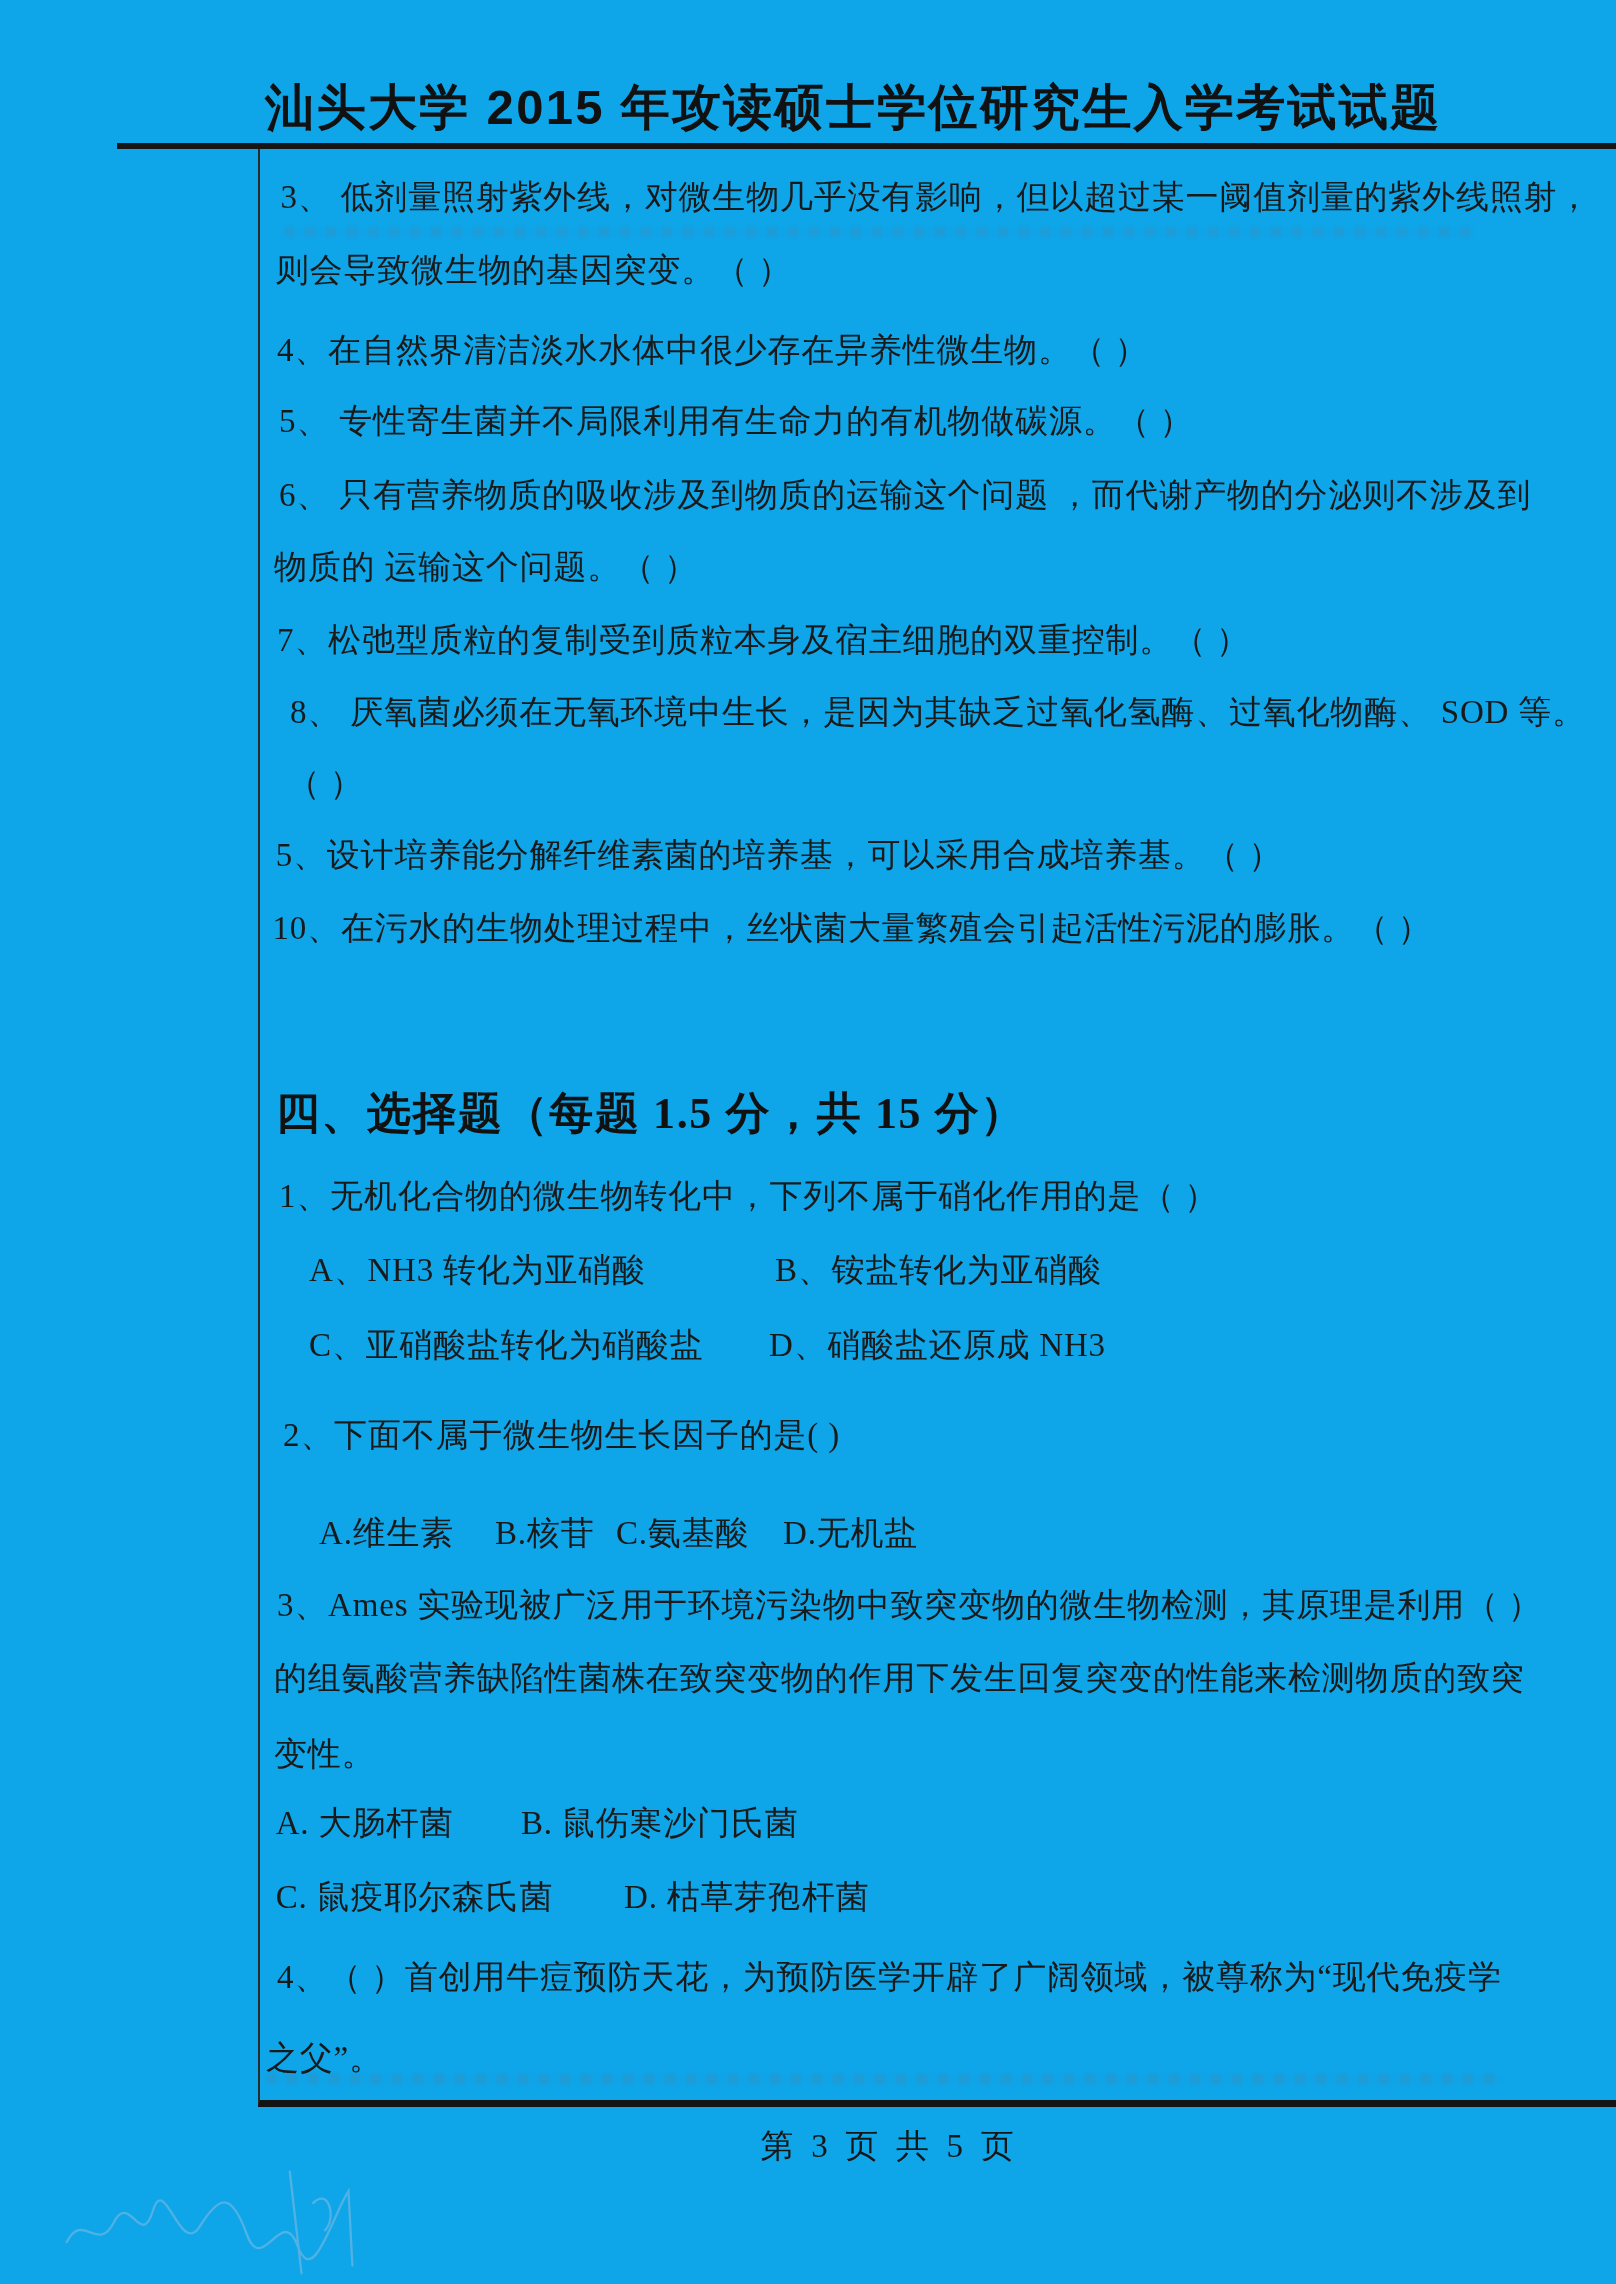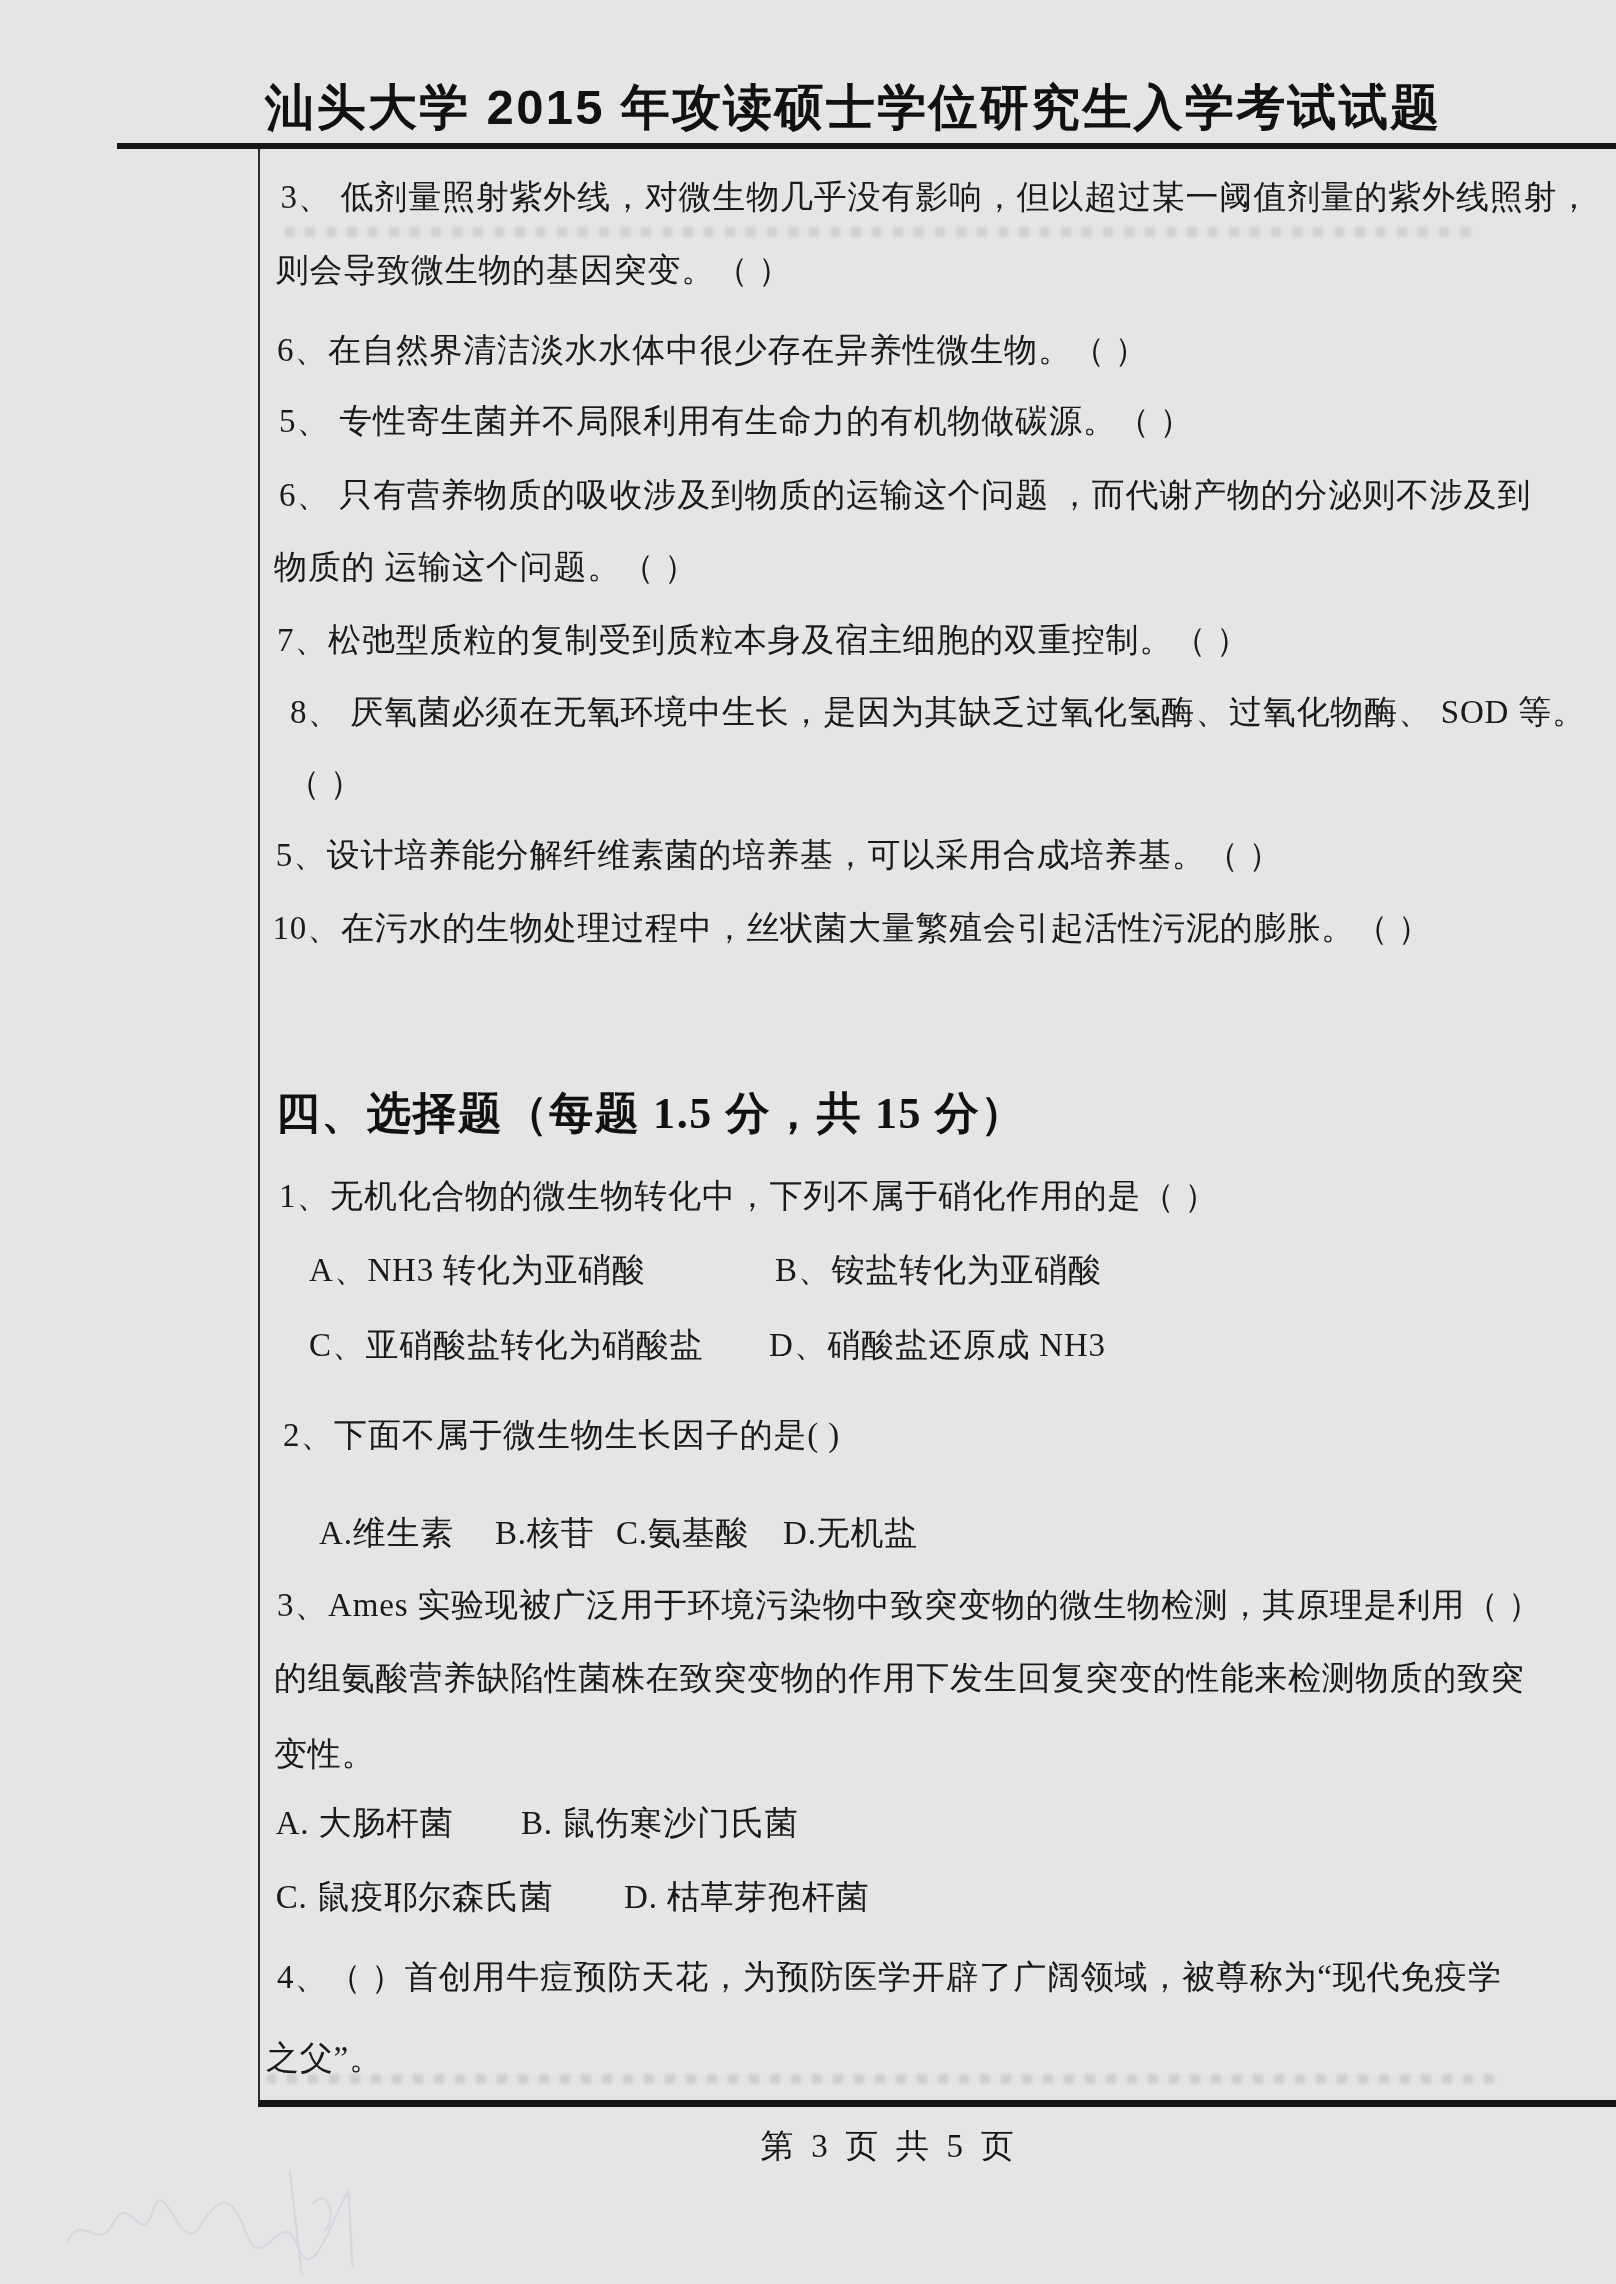--- a/index.html
+++ b/index.html
@@ -1,18 +1,18 @@
 <!DOCTYPE html>
 <html style="font-size:12.5px"><head>
 <meta charset="utf-8">
 <style>
   html,body{margin:0;padding:0;background:#ffffff;}
   .page{
     position:relative; width:1617px; height:2284px;
-    background:#e5e5e5; overflow:hidden;
+    background:#0ea5e9; overflow:hidden;
     font-family:"Liberation Serif","DejaVu Serif",serif;
     color:#1b1b1b;
   }
   .title{
     position:absolute; top:75px; left:180px; width:1347px;
     text-align:center; font-family:"Liberation Sans","DejaVu Sans",sans-serif;
     font-weight:bold; font-size:49px; letter-spacing:2.3px; color:#111;
     white-space:nowrap;
   }
   .title-rule{
@@ -54,21 +54,21 @@
   <div class="title">汕头大学 2015 年攻读硕士学位研究生入学考试试题</div>
   <div class="title-rule"></div>
 
   <div class="content-box">
 
     <div class="bleed bleed-1"></div>
     <div class="bleed bleed-2"></div>
 
     <div class="ln" style="top:27.4px;  left:20.4px;">3、 低剂量照射紫外线，对微生物几乎没有影响，但以超过某一阈值剂量的紫外线照射，</div>
     <div class="ln" style="top:100px; left:15.7px;">则会导致微生物的基因突变。（   ）</div>
-    <div class="ln" style="top:180px; left:17px;">6、在自然界清洁淡水水体中很少存在异养性微生物。（   ）</div>
+    <div class="ln" style="top:180px; left:17px;">4、在自然界清洁淡水水体中很少存在异养性微生物。（   ）</div>
     <div class="ln" style="top:251px; left:19px;">5、  专性寄生菌并不局限利用有生命力的有机物做碳源。（ ）</div>
     <div class="ln" style="top:325px; left:19px;">6、 只有营养物质的吸收涉及到物质的运输这个问题 ，而代谢产物的分泌则不涉及到</div>
     <div class="ln" style="top:397px; left:14px;">物质的 运输这个问题。（ ）</div>
     <div class="ln" style="top:470px; left:17px;">7、松弛型质粒的复制受到质粒本身及宿主细胞的双重控制。（  ）</div>
     <div class="ln" style="top:542px; left:30px;">8、 厌氧菌必须在无氧环境中生长，是因为其缺乏过氧化氢酶、过氧化物酶、 SOD 等。</div>
     <div class="ln" style="top:613px; left:27px;">（ ）</div>
     <div class="ln" style="top:685px; left:15.7px;">5、设计培养能分解纤维素菌的培养基，可以采用合成培养基。（ ）</div>
     <div class="ln" style="top:758px; left:12.5px;">10、在污水的生物处理过程中，丝状菌大量繁殖会引起活性污泥的膨胀。（ ）</div>
 
     <div class="ln heading" style="top:944px; left:15.7px;">四、选择题（每题 1.5 分，共 15 分）</div>

